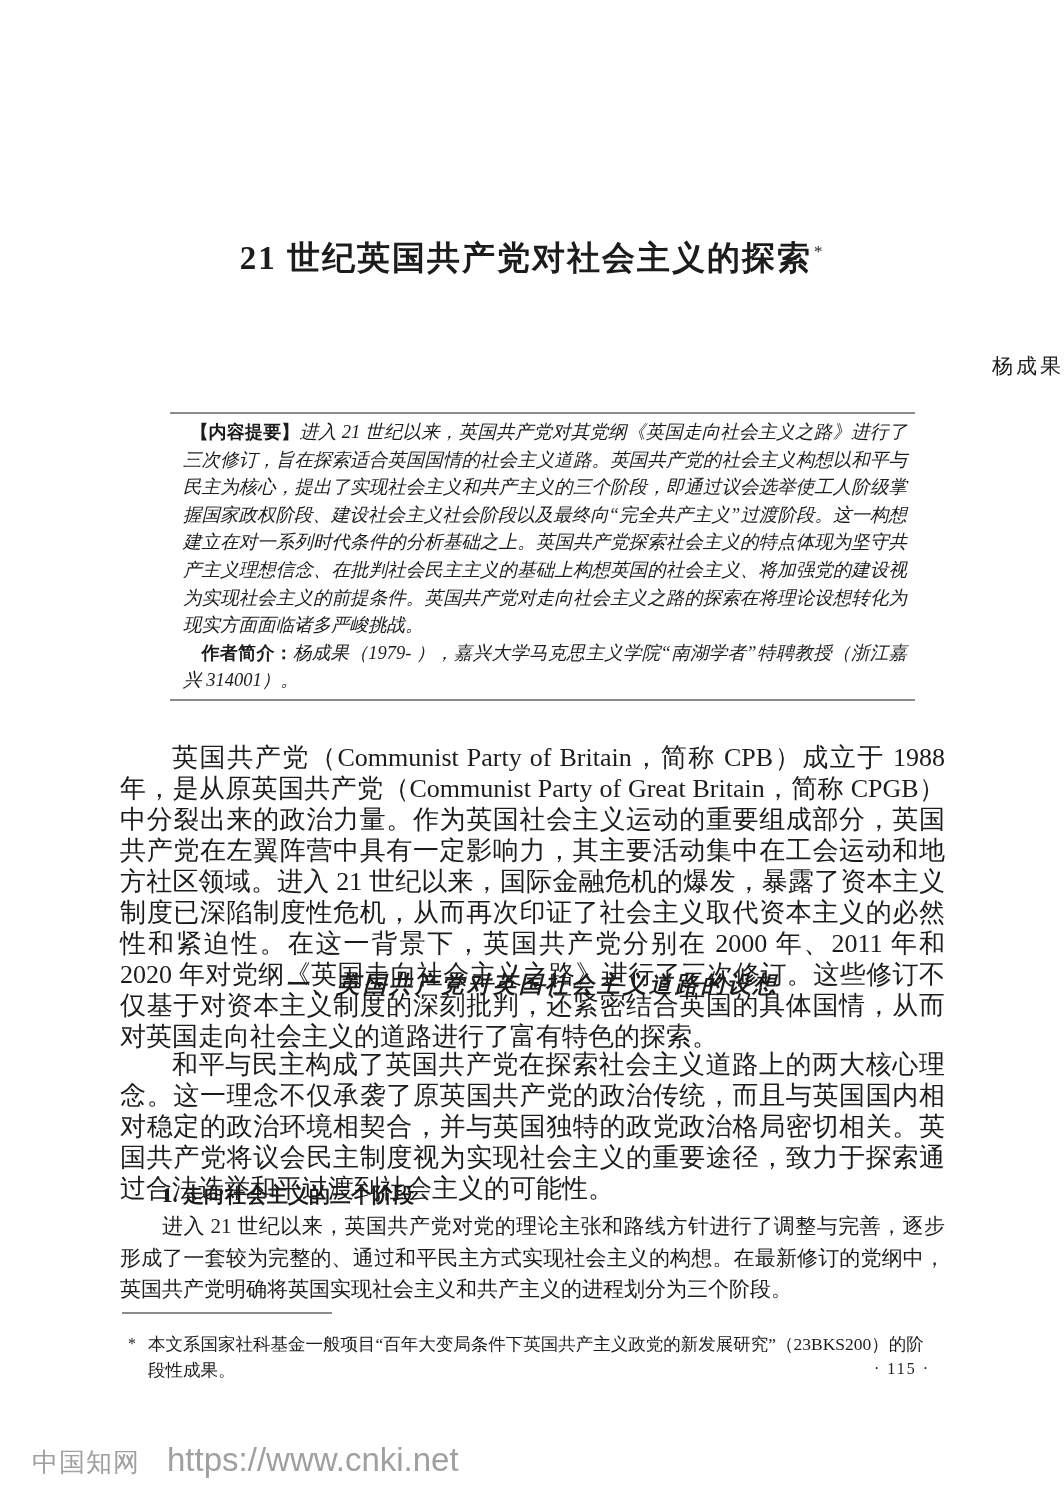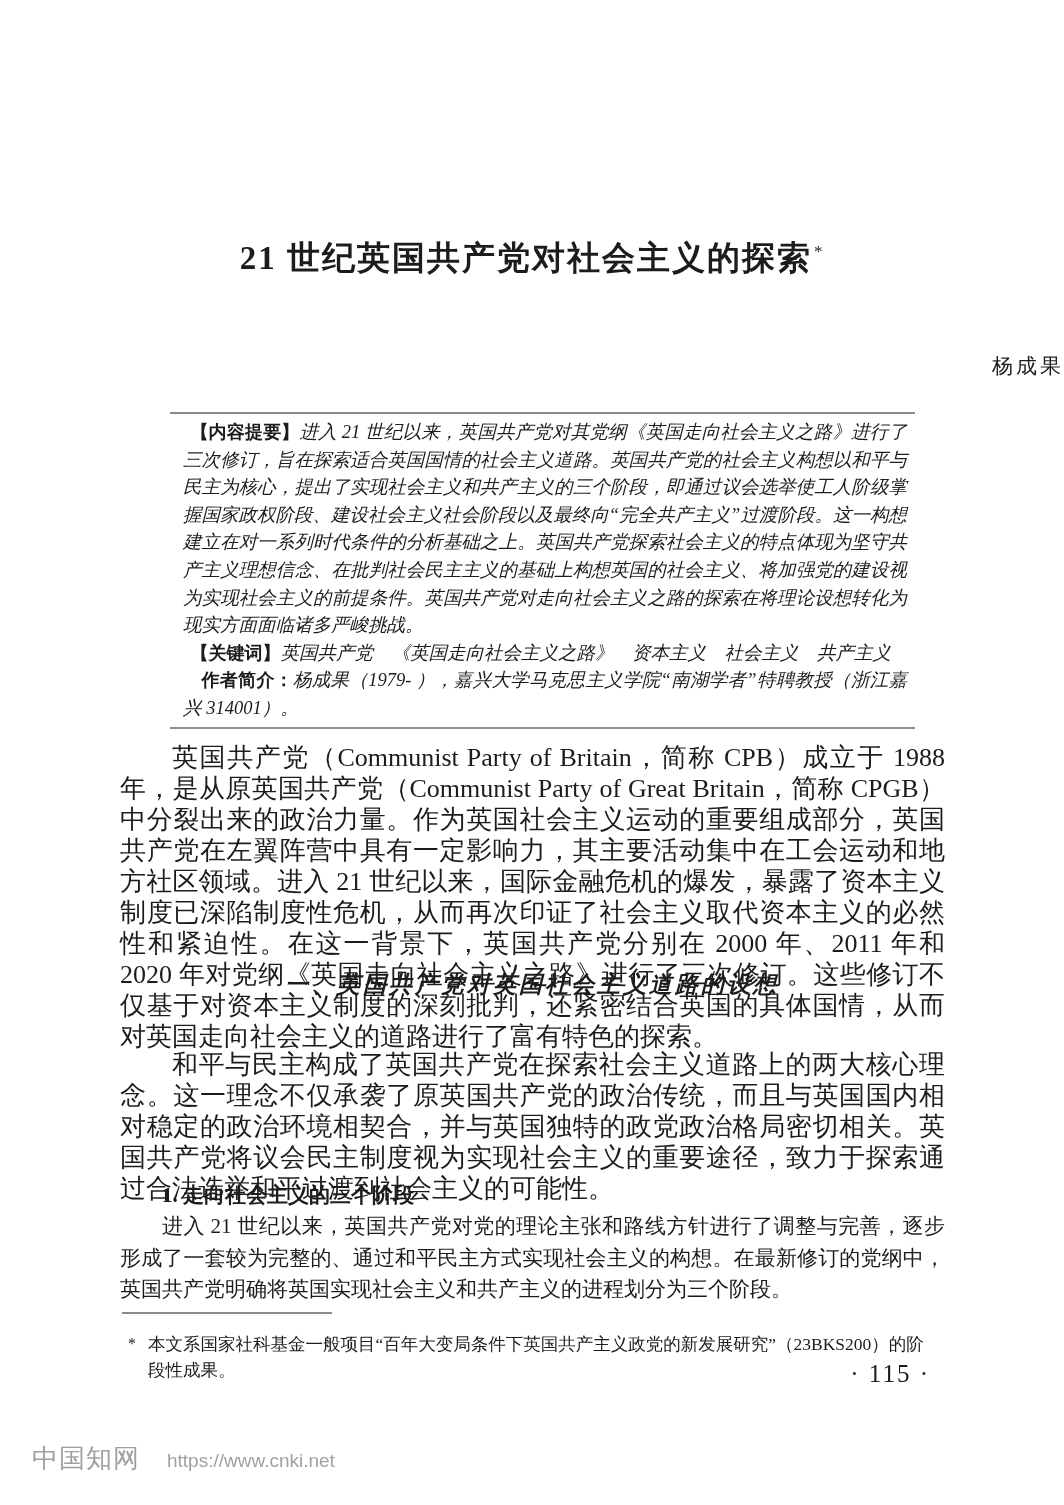--- a/index.html
+++ b/index.html
@@ -123,53 +123,52 @@
   }
   .fn-marker {
     flex: 0 0 auto;
     margin-right: 12px;
     font-size: 16px;
   }
   .page-number {
     position: absolute;
     top: 1360px;
     right: 134px;
-    font-size: 25px;
+    font-size: 16px;
     letter-spacing: 2px;
   }
   .watermark {
     position: absolute;
     top: 1441px;
     left: 32px;
     font-family: "Liberation Sans", sans-serif;
     display: flex;
     align-items: baseline;
   }
   .wm-name {
     font-size: 26px;
     letter-spacing: 1px;
   }
   .wm-url {
-    font-size: 19px;
+    font-size: 33px;
     margin-left: 27px;
     text-align: right;
   }
 </style>
 </head>
 <body>
 
 <div class="page">
 
   <h1 class="title"><span>21 世纪英国共产党对社会主义的探索</span><sup>*</sup></h1>
 
   <div class="author">杨成果</div>
 
   <div class="abstract">
     <p class="abs-p"><b class="abs-label">【内容提要】</b><span>进入 21 世纪以来，英国共产党对其党纲《英国走向社会主义之路》进行了三次修订，旨在探索适合英国国情的社会主义道路。英国共产党的社会主义构想以和平与民主为核心，提出了实现社会主义和共产主义的三个阶段，即通过议会选举使工人阶级掌握国家政权阶段、建设社会主义社会阶段以及最终向“完全共产主义”过渡阶段。这一构想建立在对一系列时代条件的分析基础之上。英国共产党探索社会主义的特点体现为坚守共产主义理想信念、在批判社会民主主义的基础上构想英国的社会主义、将加强党的建设视为实现社会主义的前提条件。英国共产党对走向社会主义之路的探索在将理论设想转化为现实方面面临诸多严峻挑战。</span></p>
-    <p class="abs-p"><b class="abs-label">【关键词】</b><span>英国共产党　《英国走向社会主义之路》　资本主义　社会主义　共产主义</span></p>
     <p class="abs-p bio"><b class="abs-label">作者简介：</b><span>杨成果（1979- ），嘉兴大学马克思主义学院“南湖学者”特聘教授（浙江嘉兴 314001）。</span></p>
   </div>
 
   <p class="body-para para1">英国共产党（Communist Party of Britain，简称 CPB）成立于 1988 年，是从原英国共产党（Communist Party of Great Britain，简称 CPGB）中分裂出来的政治力量。作为英国社会主义运动的重要组成部分，英国共产党在左翼阵营中具有一定影响力，其主要活动集中在工会运动和地方社区领域。进入 21 世纪以来，国际金融危机的爆发，暴露了资本主义制度已深陷制度性危机，从而再次印证了社会主义取代资本主义的必然性和紧迫性。在这一背景下，英国共产党分别在 2000 年、2011 年和 2020 年对党纲《英国走向社会主义之路》进行了三次修订。这些修订不仅基于对资本主义制度的深刻批判，还紧密结合英国的具体国情，从而对英国走向社会主义的道路进行了富有特色的探索。</p>
 
   <h2 class="section-heading">一、英国共产党对英国社会主义道路的设想</h2>
 
   <p class="body-para para2">和平与民主构成了英国共产党在探索社会主义道路上的两大核心理念。这一理念不仅承袭了原英国共产党的政治传统，而且与英国国内相对稳定的政治环境相契合，并与英国独特的政党政治格局密切相关。英国共产党将议会民主制度视为实现社会主义的重要途径，致力于探索通过合法选举和平过渡到社会主义的可能性。</p>
 
   <div class="para3-block">

